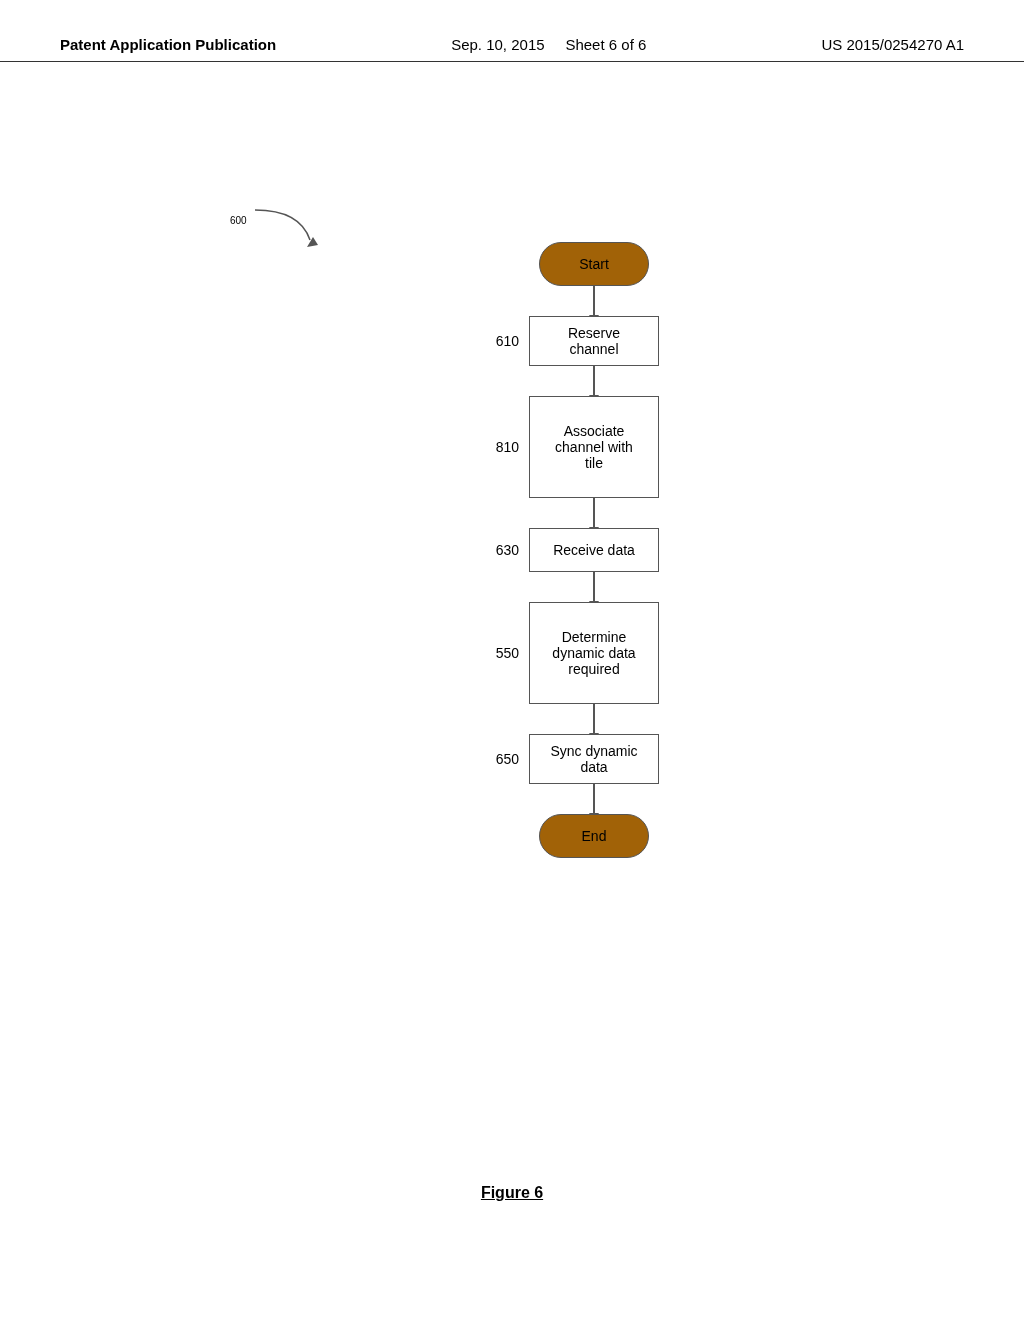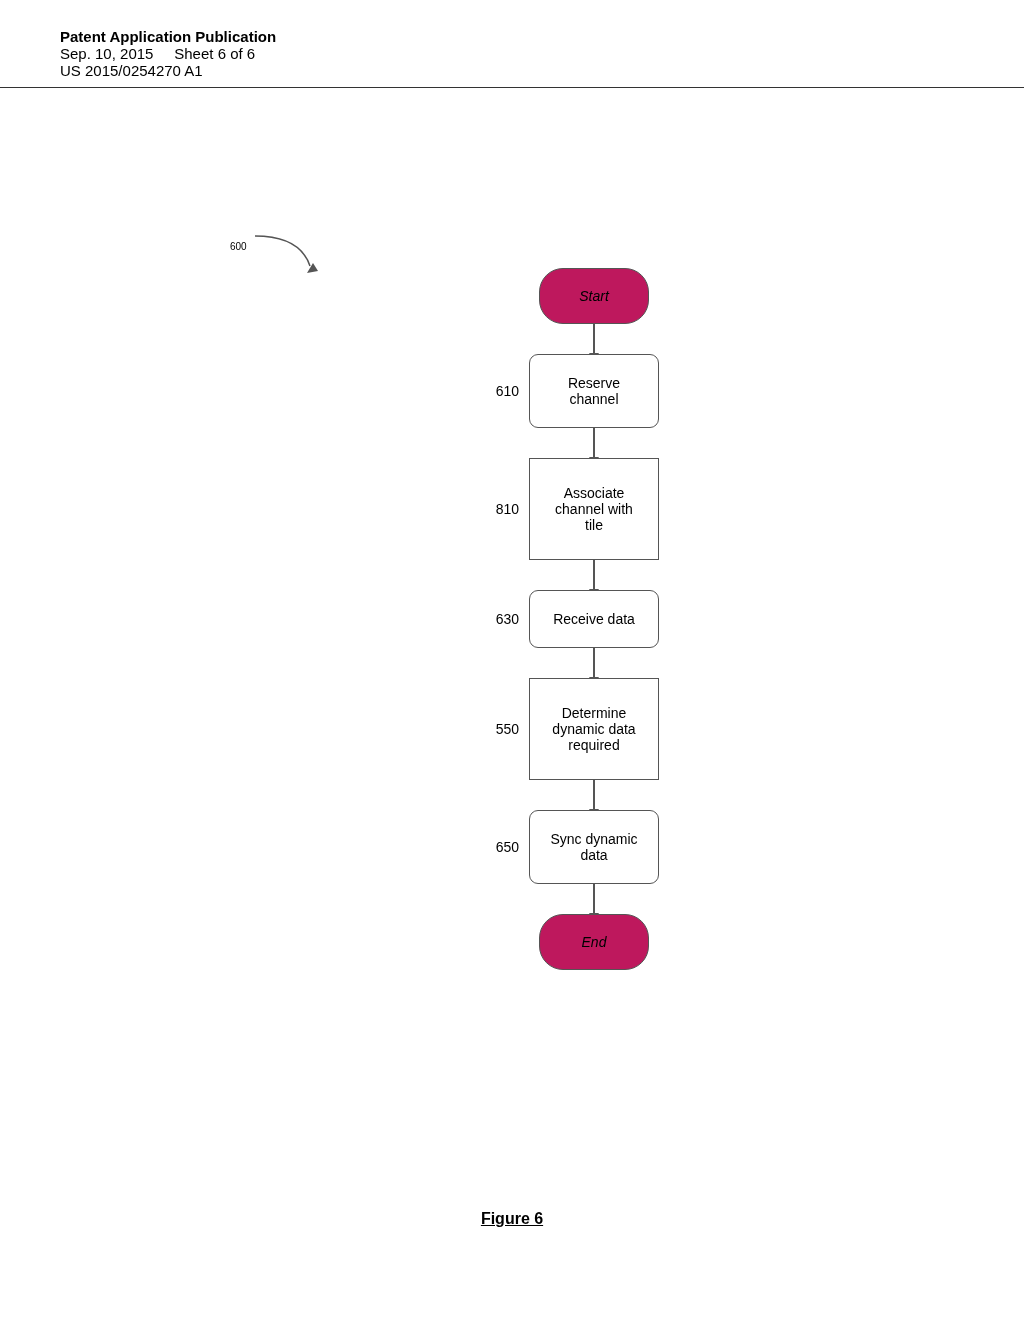--- a/index.html
+++ b/index.html
@@ -9,24 +9,23 @@
       background: #ffffff;
       font-family: Arial, sans-serif;
       position: relative;
       overflow: hidden;
     }
 
     
     .header {
       display: flex;
       align-items: baseline;
-      padding: 28px 60px 0 60px;
+      padding: 36px 60px 0 60px;
       border-bottom: 1px solid #333;
       padding-bottom: 8px;
-      flex-direction: column;
     }
     .header-left {
       font-size: 15px;
       font-weight: bold;
       flex: 0 0 auto;
     }
     .header-center {
       font-size: 15px;
       flex: 1;
       text-align: center;
@@ -71,31 +70,30 @@
       justify-content: center;
       text-align: center;
       font-size: 14px;
       color: #000;
     }
 
     .shape-rounded {
       border: 1.5px solid #555;
       border-radius: 24px;
       width: 110px;
-      height: 56px;
-      background: #be185d;
-      font-style: italic;
+      height: 44px;
+      background: #a16207;
     }
 
     .shape-rect {
       border: 1.5px solid #555;
-      border-radius: 9px;
+      border-radius: 0;
       width: 130px;
       background: #fff;
-      padding: 20px 10px;
+      padding: 8px 10px;
       min-height: 44px;
     }
 
     .shape-rect-tall {
       border: 1.5px solid #555;
       width: 130px;
       background: #fff;
       padding: 26px 10px;
       min-height: 60px;
       text-align: center;

